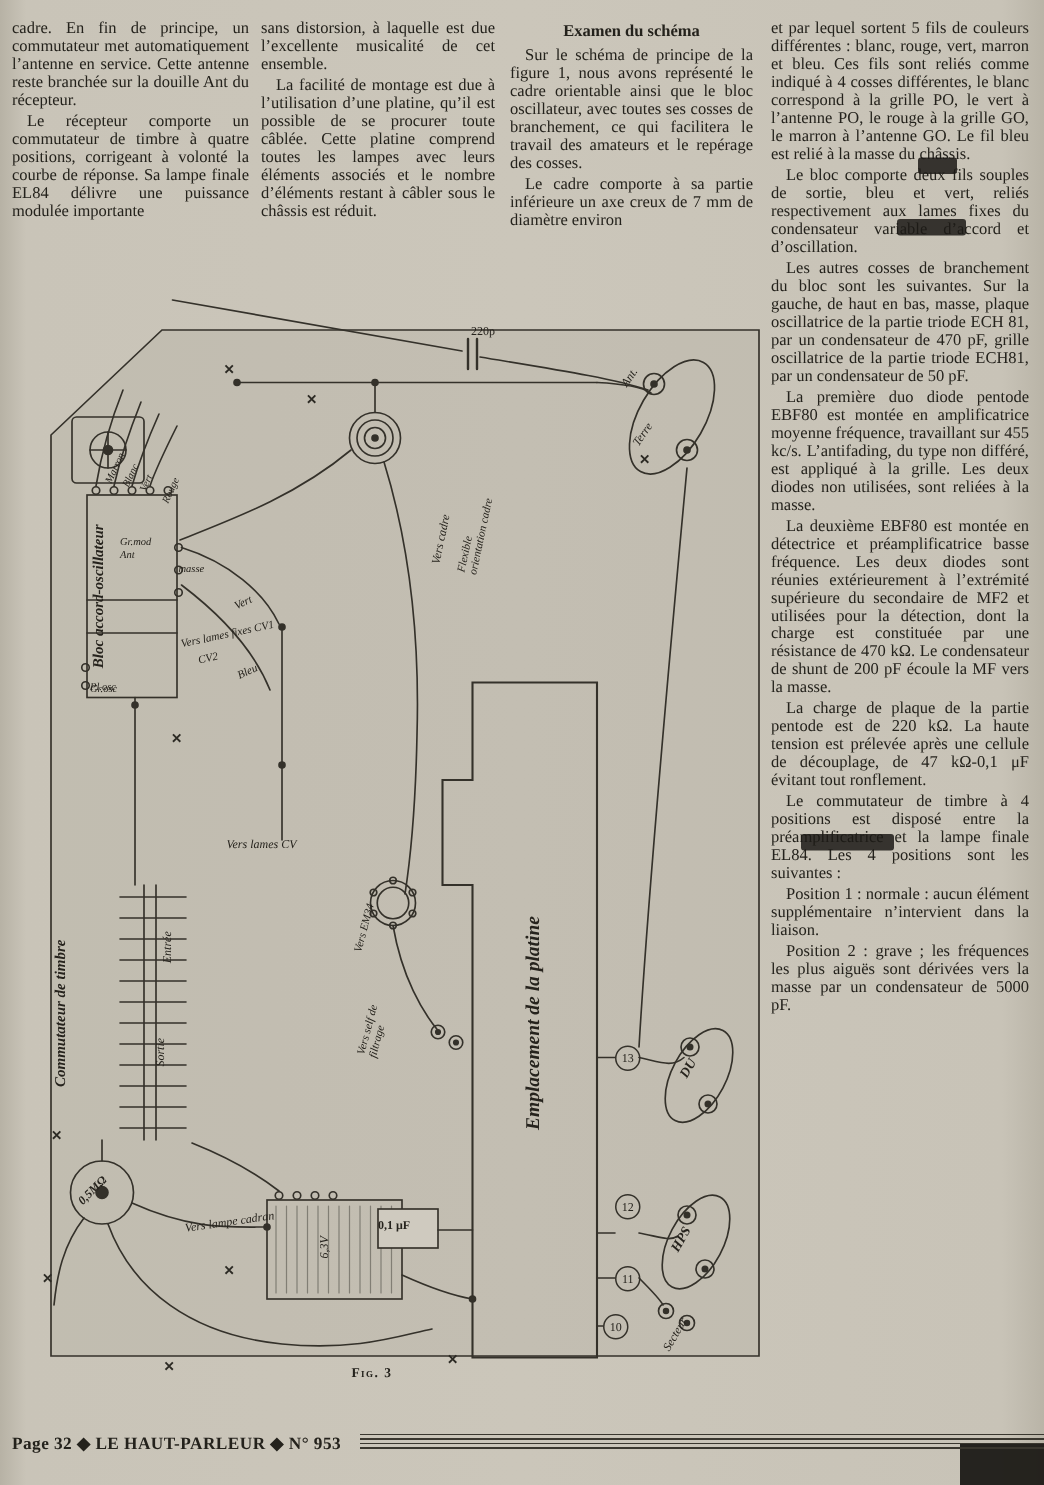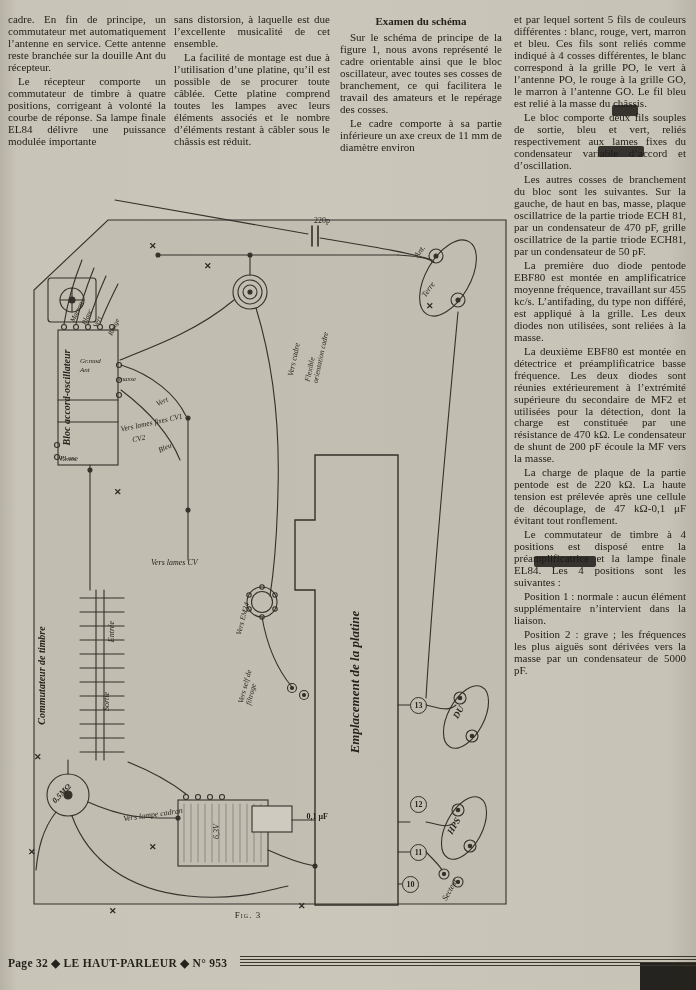--- a/index.html
+++ b/index.html
@@ -14,24 +14,24 @@
   .col h3{margin:2px 0 4px 0; font-size:11px; text-align:center; font-weight:bold;}
   .col1{left:8px; top:13px; width:158px;}
   .col2{left:174px; top:13px; width:156px;}
   .col3{left:340px; top:13px; width:162px;}
   .col4{left:514px; top:13px; width:172px; height:942px; overflow:hidden;}
   .figure{position:absolute; left:28px; top:160px; width:482px; height:790px;}
   .figure svg{position:absolute; left:0; top:0; overflow:visible;}
   .fl{position:absolute; font-style:italic; color:#26231d; white-space:nowrap; font-size:8px;}
   .fl.wrap{white-space:normal; line-height:1.05;}
   .fig-num{position:absolute; width:15px; height:15px; border:1px solid #34312a; border-radius:50%;
-    font-size:8px; line-height:15px; text-align:center; font-style:normal; color:#26231d;font-weight:bold;}
+    font-size:8px; line-height:15px; text-align:center; font-style:normal; color:#26231d;}
   .xm{position:absolute; font-size:9px; font-weight:bold; color:#2c2a24;}
   .fig-caption{position:absolute; left:160px; top:750px; width:120px; text-align:center;
-    font-variant:small-caps; font-weight:normal; font-size:9px; letter-spacing:1px;}
+    font-variant:small-caps; font-weight:bold; font-size:9px; letter-spacing:1px;}
   .footer{position:absolute; left:8px; top:953px; width:680px; height:20px;}
   .footer-text{font-weight:bold; font-size:11.5px; letter-spacing:.3px; white-space:nowrap;}
   .footer-rules{position:absolute; left:232px; top:3px; width:456px; height:10px;
     background:repeating-linear-gradient(to bottom,#3a372f 0 1px,transparent 1px 3px);}
   .blot{position:absolute; background:#1c1a16; opacity:.85; border-radius:2px;}
   .blot.corner{opacity:.95; border-radius:0;}
 </style>
 </head>
 <body>
 
@@ -43,21 +43,21 @@
   </div>
 
   <div class="col col2">
     <p class="noind">sans distorsion, à laquelle est due l’excellente musicalité de cet ensemble.</p>
     <p>La facilité de montage est due à l’utilisation d’une platine, qu’il est possible de se procurer toute câblée. Cette platine comprend toutes les lampes avec leurs éléments associés et le nombre d’éléments restant à câbler sous le châssis est réduit.</p>
   </div>
 
   <div class="col col3">
     <h3>Examen du schéma</h3>
     <p>Sur le schéma de principe de la figure 1, nous avons représenté le cadre orientable ainsi que le bloc oscillateur, avec toutes ses cosses de branchement, ce qui facilitera le travail des amateurs et le repérage des cosses.</p>
-    <p>Le cadre comporte à sa partie inférieure un axe creux de 11 mm de diamètre environ</p>
+    <p>Le cadre comporte à sa partie inférieure un axe creux de 7 mm de diamètre environ</p>
   </div>
 
   <div class="col col4">
     <p class="noind">et par lequel sortent 5 fils de couleurs différentes : blanc, rouge, vert, marron et bleu. Ces fils sont reliés comme indiqué à 4 cosses différentes, le blanc correspond à la grille PO, le vert à l’antenne PO, le rouge à la grille GO, le marron à l’antenne GO. Le fil bleu est relié à la masse du châssis.</p>
     <p>Le bloc comporte deux fils souples de sortie, bleu et vert, reliés respectivement aux lames fixes du condensateur variable d’accord et d’oscillation.</p>
     <p>Les autres cosses de branchement du bloc sont les suivantes. Sur la gauche, de haut en bas, masse, plaque oscillatrice de la partie triode ECH 81, par un condensateur de 470 pF, grille oscillatrice de la partie triode ECH81, par un condensateur de 50 pF.</p>
     <p>La première duo diode pentode EBF80 est montée en amplificatrice moyenne fréquence, travaillant sur 455 kc/s. L’antifading, du type non différé, est appliqué à la grille. Les deux diodes non utilisées, sont reliées à la masse.</p>
     <p>La deuxième EBF80 est montée en détectrice et préamplificatrice basse fréquence. Les deux diodes sont réunies extérieurement à l’extrémité supérieure du secondaire de MF2 et utilisées pour la détection, dont la charge est constituée par une résistance de 470 kΩ. Le condensateur de shunt de 200 pF écoule la MF vers la masse.</p>
     <p>La charge de plaque de la partie pentode est de 220 kΩ. La haute tension est prélevée après une cellule de découplage, de 47 kΩ-0,1 μF évitant tout ronflement.</p>
     <p>Le commutateur de timbre à 4 positions est disposé entre la préamplificatrice et la lampe finale EL84. Les 4 positions sont les suivantes :</p>
@@ -232,21 +232,21 @@
     <div class="fl" style="left:104px;top:274px;font-size:7.5px;transform:rotate(-12deg);">CV2</div>
     <div class="fl" style="left:128px;top:237px;font-size:7.5px;transform:rotate(-25deg);">Vert</div>
     <div class="fl" style="left:130px;top:283px;font-size:7.5px;transform:rotate(-25deg);">Bleu</div>
 
     <div class="fl" style="left:123px;top:398px;">Vers lames CV</div>
     <div class="fl" style="left:198px;top:454px;font-size:7.5px;transform:rotate(-75deg);">Vers EM34</div>
     <div class="fl wrap" style="left:198px;top:512px;width:50px;font-size:7.5px;transform:rotate(-75deg);">Vers self de filtrage</div>
     <div class="fl" style="left:95px;top:650px;transform:rotate(-8deg);">Vers lampe cadran</div>
 
     <div class="fl" style="left:22px;top:629px;font-weight:bold;transform:rotate(-45deg);">0,5MΩ</div>
-    <div class="fl" style="left:224px;top:652px;width:40px;text-align:right;font-style:normal;font-weight:bold;margin-left:36px;">0,1 μF</div>
+    <div class="fl" style="left:224px;top:652px;width:40px;text-align:left;font-style:normal;font-weight:bold;">0,1 μF</div>
     <div class="fl" style="left:181px;top:667px;transform:rotate(-90deg);">6,3V</div>
 
     <div class="fl" style="left:424px;top:547px;font-size:9px;font-weight:bold;transform:rotate(-60deg);">DU</div>
     <div class="fl" style="left:417px;top:661px;font-size:9px;font-weight:bold;transform:rotate(-60deg);">HPS</div>
     <div class="fl" style="left:410px;top:725px;transform:rotate(-60deg);">Secteur</div>
 
     <div class="fl" style="left:73px;top:467px;transform:rotate(-90deg);">Entrée</div>
     <div class="fl" style="left:69px;top:537px;transform:rotate(-90deg);">Sortie</div>
 
     <div class="fig-num" style="left:382px;top:537px;">13</div>

